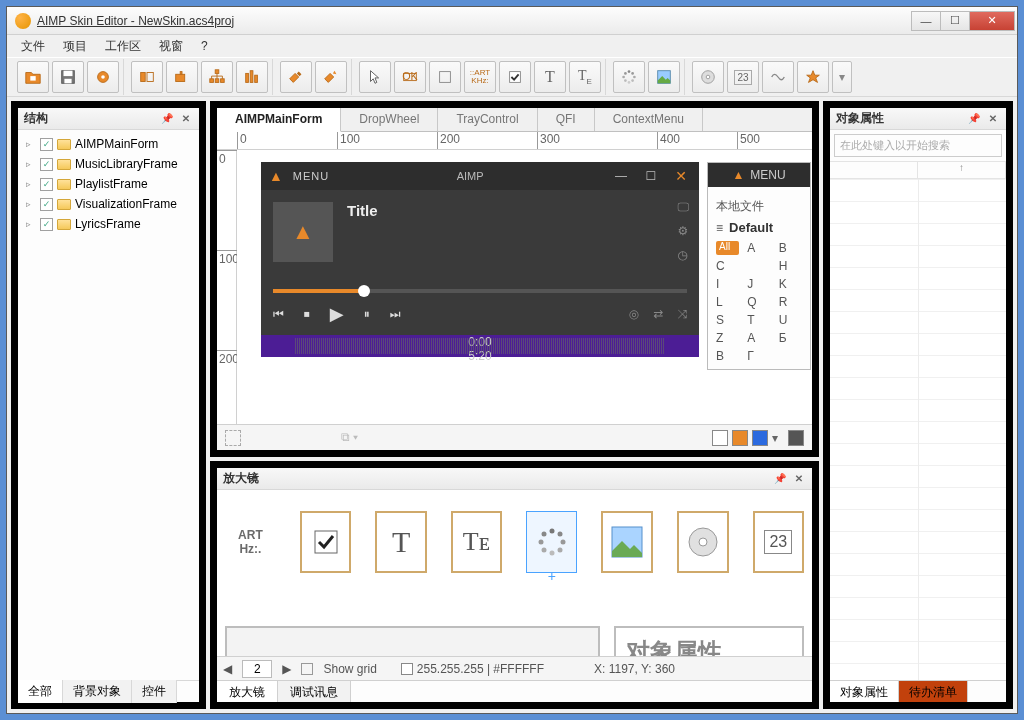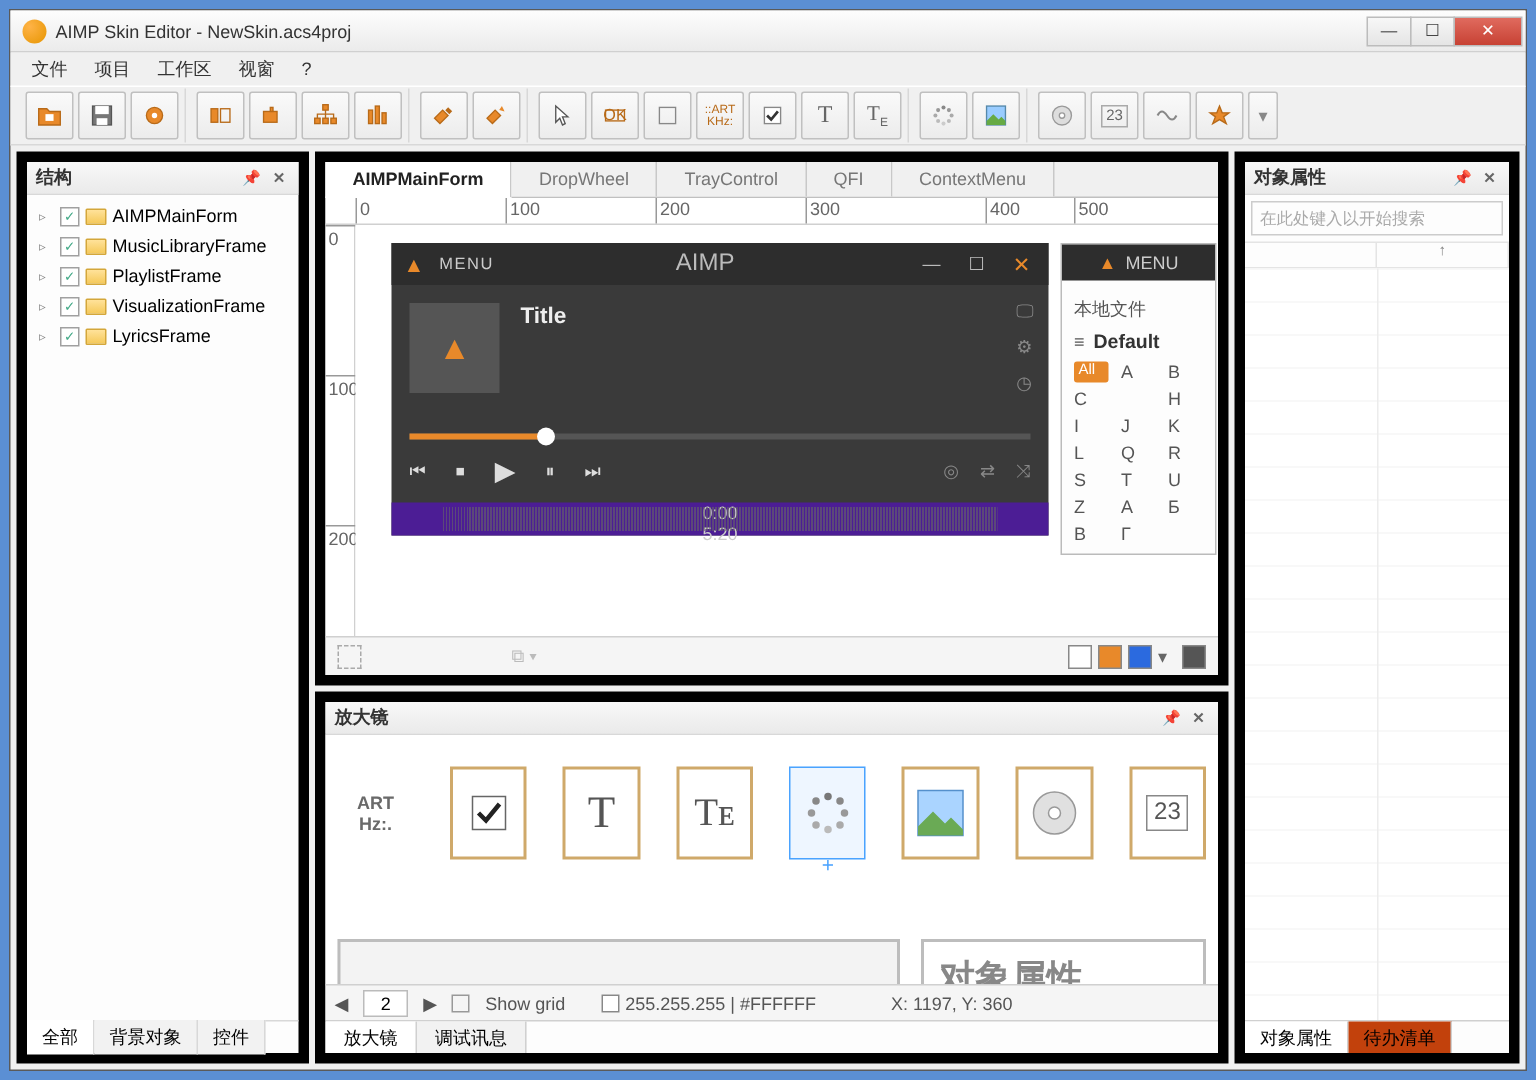--- a/index.html
+++ b/index.html
@@ -1,20 +1,20 @@
 <!DOCTYPE html>
 <html><head>
 <meta charset="utf-8">
 <style>
 * { box-sizing: border-box; margin: 0; padding: 0; font-family: "Microsoft YaHei", "Segoe UI", Tahoma, sans-serif; font-size: 12px; }
 body { background: #5b8fd4; padding: 6px; width: 1024px; height: 720px; overflow: hidden; }
 .window { background: #f0f0f0; border: 1px solid #5a5a5a; height: 100%; display: flex; flex-direction: column; }
 .titlebar { background: linear-gradient(#fdfdfd,#ebebeb); height: 28px; display: flex; align-items: center; padding: 0 2px 0 8px; border-bottom: 1px solid #d0d0d0; }
 .titlebar .app-icon { width: 16px; height: 16px; border-radius: 50%; background: radial-gradient(circle at 30% 30%,#ffb347,#e69500); margin-right: 6px; }
-.titlebar .title { flex: 1; color: #333; }
+.titlebar .title { flex: 1; color: #333; text-decoration: underline; }
 .winbtns { display: flex; gap: 0; }
 .winbtn { width: 30px; height: 20px; border: 1px solid #bcbcbc; background: linear-gradient(#f7f7f7,#e5e5e5); display: flex; align-items: center; justify-content: center; margin-left: -1px; color: #444; font-size: 11px; }
 .winbtn.close { background: linear-gradient(#e06a5e,#c74234); color: #fff; width: 46px; }
 .menubar { height: 22px; display: flex; align-items: center; padding: 0 6px; gap: 2px; background: #f0f0f0; }
 .menubar span { padding: 2px 8px; color: #333; }
 .toolbar { height: 40px; background: #f0f0f0; border-top: 1px solid #fff; border-bottom: 1px solid #d8d8d8; display: flex; align-items: center; padding: 0 6px; gap: 3px; }
 .tb-group { display: flex; gap: 3px; padding: 0 4px; border-right: 1px solid #d8d8d8; height: 36px; align-items: center; }
 .tb-group:last-child { border-right: none; }
 .tb-btn { width: 32px; height: 32px; border: 1px solid #c0c0c0; background: linear-gradient(#fafafa,#ececec); display: flex; align-items: center; justify-content: center; border-radius: 2px; }
 .tb-btn svg { width: 18px; height: 18px; }
@@ -42,21 +42,21 @@
 .ruler-h .tick { position: absolute; top: 0; border-left: 1px solid #999; height: 18px; padding-left: 2px; }
 .design-body { flex: 1; display: flex; min-height: 0; }
 .ruler-v { width: 20px; background: #fff; border-right: 1px solid #d0d0d0; position: relative; font-size: 9px; color: #666; }
 .ruler-v .tick { position: absolute; left: 0; border-top: 1px solid #999; width: 20px; padding-top: 1px; padding-left: 2px; }
 .canvas-wrap { flex: 1; background: #fff; position: relative; overflow: hidden; }
 .canvas-scroll { position: absolute; inset: 0; overflow: auto; }
 .player { position: absolute; left: 24px; top: 12px; width: 438px; height: 195px; background: #3a3a3a; display: flex; flex-direction: column; }
 .player-top { height: 28px; background: #2d2d2d; display: flex; align-items: center; padding: 0 8px; gap: 10px; }
 .player-top .plogo { color: #e8892a; font-size: 14px; }
 .player-top .menu-lbl { color: #ccc; font-size: 11px; letter-spacing: 1px; }
-.player-top .ptitle { flex: 1; text-align: center; color: #bbb; font-size: 16px; }
+.player-top .ptitle { flex: 1; text-align: center; color: #bbb; font-size: 11px; }
 .player-top .wbtn { width: 20px; color: #bbb; text-align: center; }
 .player-top .wbtn.x { color: #e8892a; font-size: 14px; }
 .player-mid { flex: 1; display: flex; padding: 12px; gap: 14px; position: relative; }
 .album { width: 60px; height: 60px; background: #555; display: flex; align-items: center; justify-content: center; color: #e8892a; font-size: 22px; }
 .songtitle { color: #eee; font-size: 15px; font-weight: bold; }
 .player-side-icons { position: absolute; right: 10px; top: 10px; display: flex; flex-direction: column; gap: 10px; color: #888; font-size: 12px; }
 .seekbar { height: 4px; background: #555; margin: 0 12px 0 12px; position: relative; }
 .seekbar .prog { position: absolute; left: 0; top: 0; height: 100%; width: 22%; background: #e8892a; }
 .seekbar .thumb { position: absolute; left: 22%; top: -4px; width: 12px; height: 12px; border-radius: 50%; background: #fff; transform: translateX(-50%); }
 .controls { display: flex; align-items: center; justify-content: center; gap: 20px; color: #ddd; padding: 10px 12px; }
@@ -327,21 +327,21 @@
           <div class="tab">TrayControl</div>
           <div class="tab">QFI</div>
           <div class="tab">ContextMenu</div>
         </div>
         <div class="ruler-h">
           <div class="tick" style="left:20px">0</div>
           <div class="tick" style="left:120px">100</div>
           <div class="tick" style="left:220px">200</div>
           <div class="tick" style="left:320px">300</div>
           <div class="tick" style="left:440px">400</div>
-          <div class="tick" style="left:499px">500</div>
+          <div class="tick" style="left:520px">500</div>
         </div>
         <div class="design-body">
           <div class="ruler-v">
             <div class="tick" style="top:0">0</div>
             <div class="tick" style="top:100px">100</div>
             <div class="tick" style="top:200px">200</div>
           </div>
           <div class="canvas-wrap">
             <div class="canvas-scroll">
 

